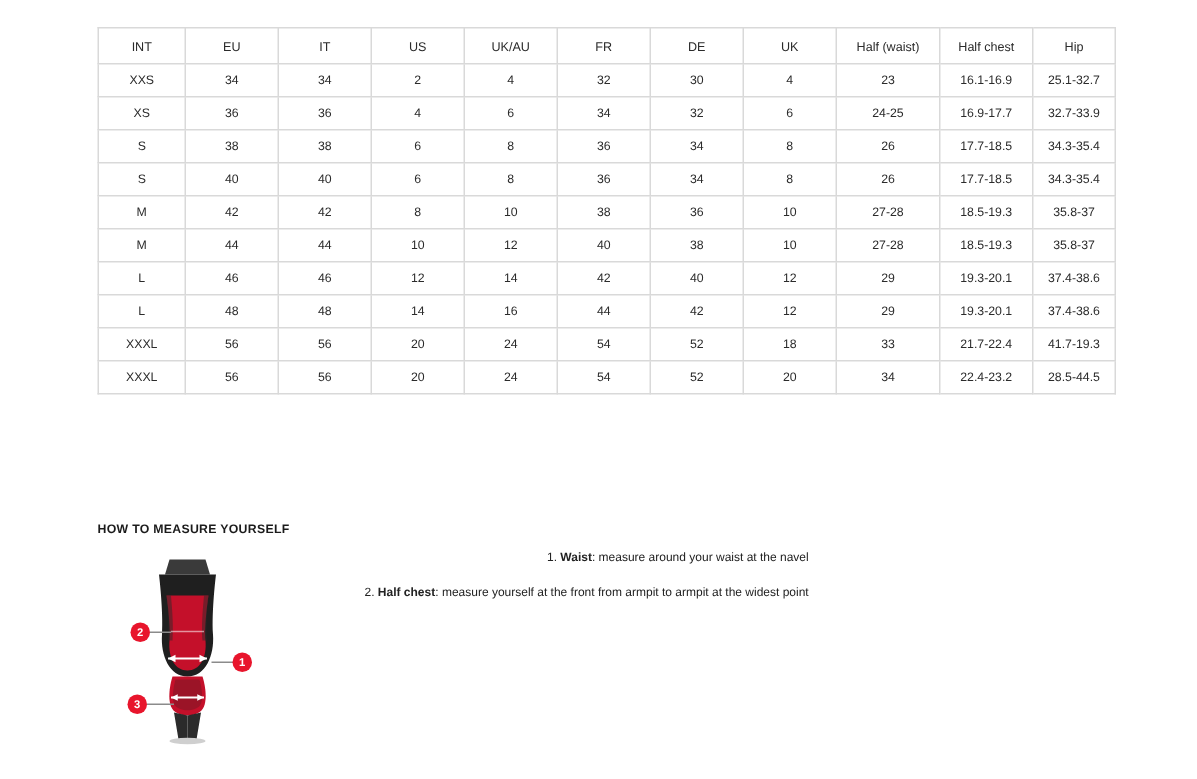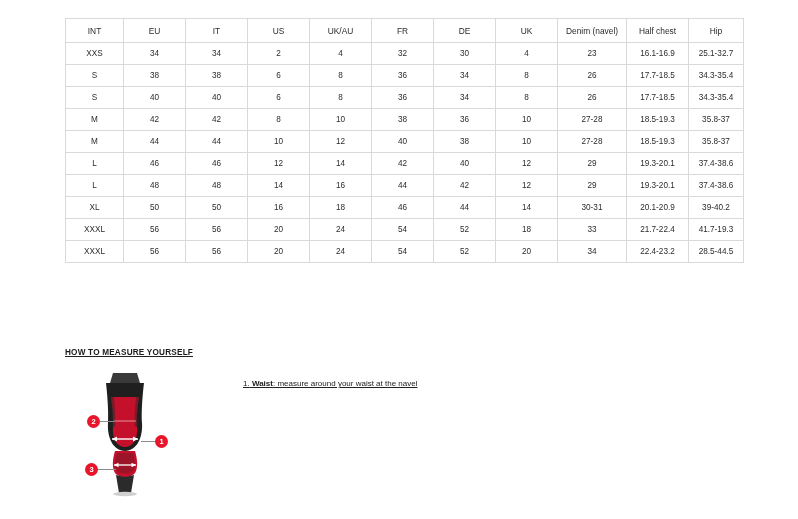--- a/index.html
+++ b/index.html
@@ -60,21 +60,20 @@
   table.size-table col.c8 { width: 69px; }
   table.size-table col.c9 { width: 62px; }
   table.size-table col.c10 { width: 55px; }
 
   
   .measure-section {
     position: absolute;
     left: 65px;
     top: 348px;
     width: 700px;
-    text-decoration: underline;
   }
   .measure-title {
     font-size: 8.2px;
     font-weight: bold;
     letter-spacing: 0.2px;
     color: #1b1b1b;
     margin-bottom: 10px;
   }
   .measure-body {
     position: relative;
@@ -82,21 +81,20 @@
     align-items: flex-start;
   }
   .figure {
     position: relative;
     width: 120px;
     height: 130px;
     flex: 0 0 120px;
   }
   .steps {
     margin-left: 58px;
-    margin-top: 12px;
     text-align: right;
   }
   .step {
     font-size: 8px;
     color: #222;
     margin-bottom: 13px;
     line-height: 1.2;
   }
   .step b { font-weight: bold; }
 
@@ -152,38 +150,51 @@
       <thead>
         <tr>
           <th>INT</th>
           <th>EU</th>
           <th>IT</th>
           <th>US</th>
           <th>UK/AU</th>
           <th>FR</th>
           <th>DE</th>
           <th>UK</th>
-          <th>Denim (navel)</th>
+          <th>Half (waist)</th>
           <th>Half chest</th>
           <th>Hip</th>
         </tr>
       </thead>
       <tbody>
         <tr>
           <td>XXS</td>
           <td>34</td>
           <td>34</td>
           <td>2</td>
           <td>4</td>
           <td>32</td>
           <td>30</td>
           <td>4</td>
           <td>23</td>
           <td>16.1-16.9</td>
           <td>25.1-32.7</td>
+        </tr>
+        <tr>
+          <td>XS</td>
+          <td>36</td>
+          <td>36</td>
+          <td>4</td>
+          <td>6</td>
+          <td>34</td>
+          <td>32</td>
+          <td>6</td>
+          <td>24-25</td>
+          <td>16.9-17.7</td>
+          <td>32.7-33.9</td>
         </tr>
         <tr>
           <td>S</td>
           <td>38</td>
           <td>38</td>
           <td>6</td>
           <td>8</td>
           <td>36</td>
           <td>34</td>
           <td>8</td>
@@ -250,33 +261,20 @@
           <td>14</td>
           <td>16</td>
           <td>44</td>
           <td>42</td>
           <td>12</td>
           <td>29</td>
           <td>19.3-20.1</td>
           <td>37.4-38.6</td>
         </tr>
         <tr>
-          <td>XL</td>
-          <td>50</td>
-          <td>50</td>
-          <td>16</td>
-          <td>18</td>
-          <td>46</td>
-          <td>44</td>
-          <td>14</td>
-          <td>30-31</td>
-          <td>20.1-20.9</td>
-          <td>39-40.2</td>
-        </tr>
-        <tr>
           <td>XXXL</td>
           <td>56</td>
           <td>56</td>
           <td>20</td>
           <td>24</td>
           <td>54</td>
           <td>52</td>
           <td>18</td>
           <td>33</td>
           <td>21.7-22.4</td>
@@ -342,18 +340,22 @@
         <span class="bullet bullet-1">1</span>
         <span class="bullet bullet-2">2</span>
         <span class="bullet bullet-3">3</span>
       </div>
 
       <div class="steps">
         <div class="step">
           <span>1.</span>
           <b>Waist</b><span>: measure around your waist at the navel</span>
         </div>
+        <div class="step">
+          <span>2.</span>
+          <b>Half chest</b><span>: measure yourself at the front from armpit to armpit at the widest point</span>
+        </div>
       </div>
 
     </div>
   </div>
 
 </div>
 
 </body></html>

